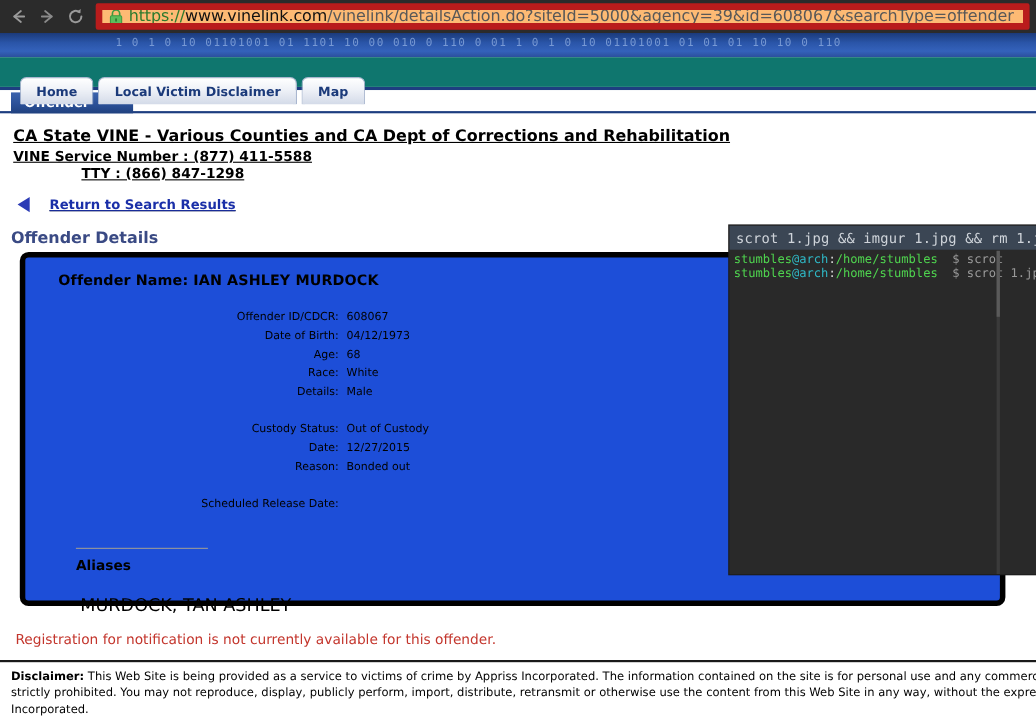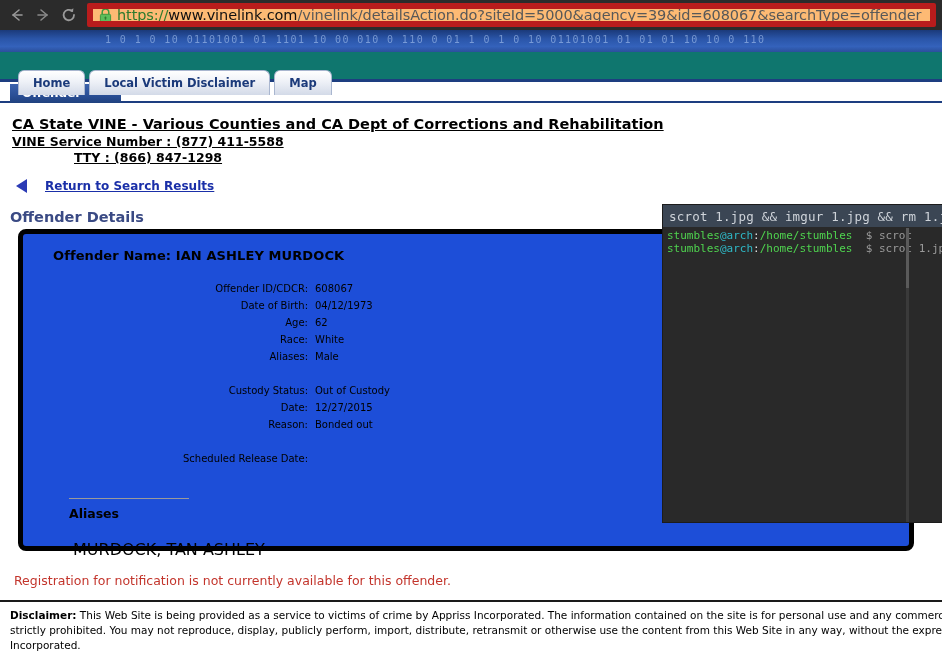--- a/index.html
+++ b/index.html
@@ -398,28 +398,28 @@
         <tr>
       <td class="kv-key">Offender ID/CDCR:</td>
       <td class="kv-val">608067</td>
     </tr>
     <tr>
       <td class="kv-key">Date of Birth:</td>
       <td class="kv-val">04/12/1973</td>
     </tr>
     <tr>
       <td class="kv-key">Age:</td>
-      <td class="kv-val">62</td>
+      <td class="kv-val">68</td>
     </tr>
     <tr>
       <td class="kv-key">Race:</td>
       <td class="kv-val">White</td>
     </tr>
     <tr>
-      <td class="kv-key">Aliases:</td>
+      <td class="kv-key">Details:</td>
       <td class="kv-val">Male</td>
     </tr>
 
     <tr class="kv-gap">
           <td></td>
           <td></td>
         </tr>
 
     <tr>
       <td class="kv-key">Custody Status:</td>

